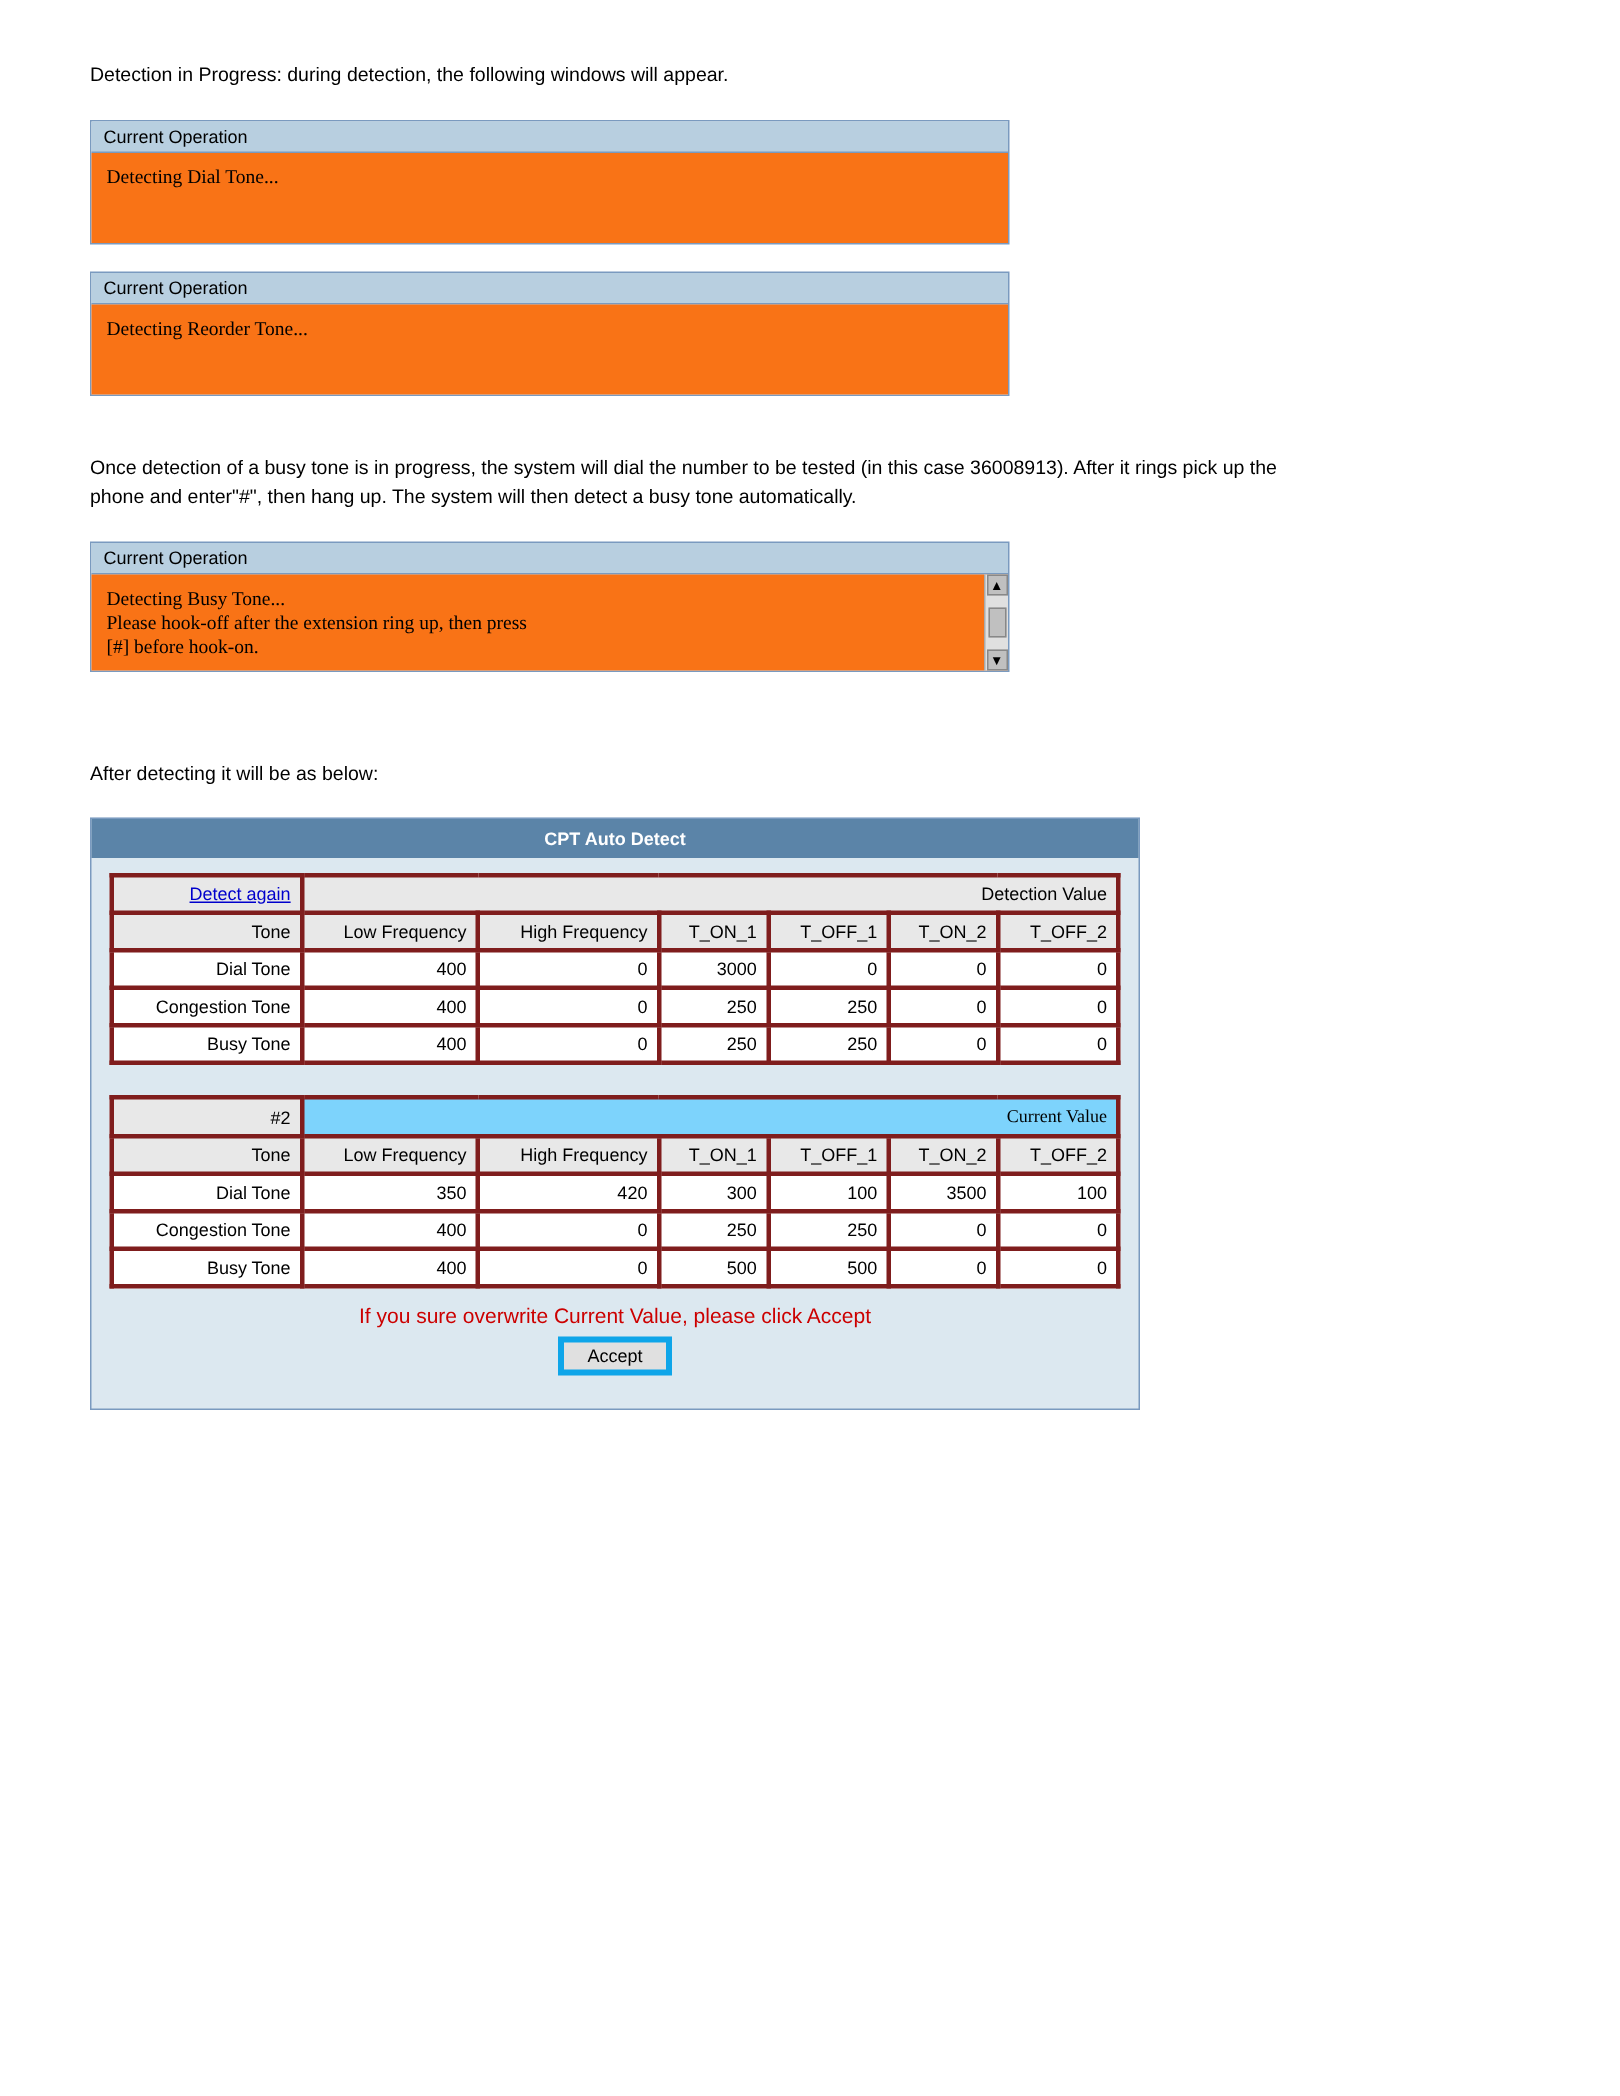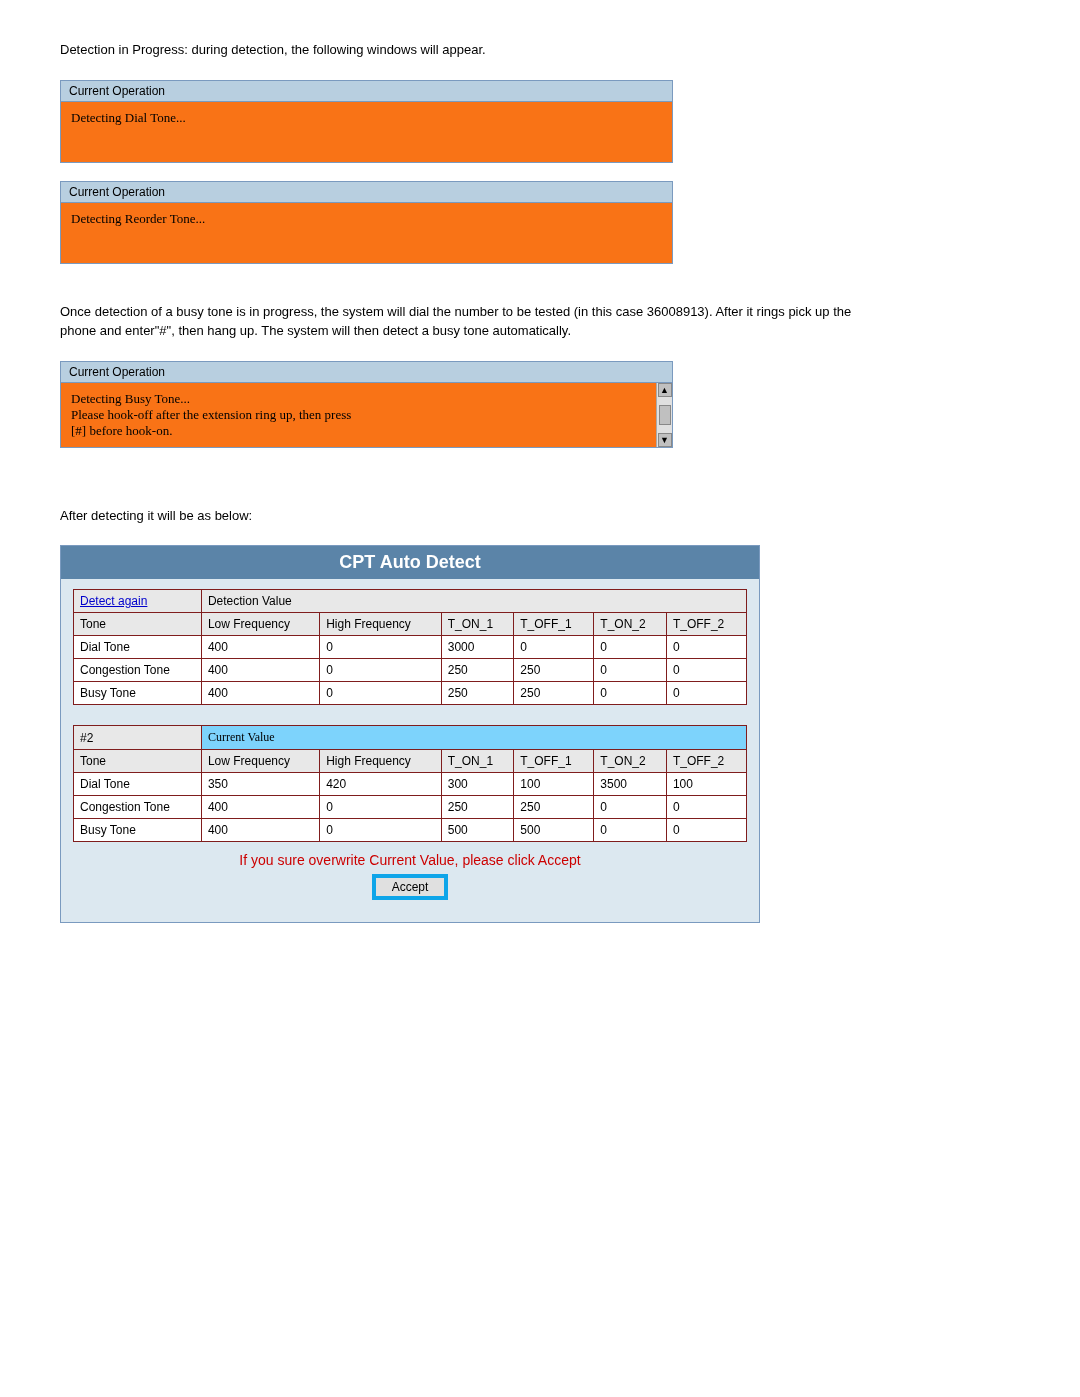--- a/index.html
+++ b/index.html
@@ -87,37 +87,37 @@
       border: 1px solid #7a9abf;
       background: #dce8f0;
       width: 700px;
       padding: 0 0 12px 0;
     }
     .cpt-title {
       background: #5b84a8;
       color: #fff;
       text-align: center;
       padding: 6px;
-      font-size: 18px;
+      font-size: 12px;
       font-weight: bold;
     }
     .cpt-inner {
       padding: 10px 12px;
     }
     .cpt-table {
       width: 100%;
       border-collapse: collapse;
       background: #fff;
       font-size: 12px;
       margin-bottom: 10px;
     }
     .cpt-table th, .cpt-table td {
-      border: 1px solid #7f1d1d;
+      border: 3px solid #7f1d1d;
       padding: 4px 6px;
-      text-align: left;
+      text-align: right;
     }
     .cpt-table .detect-again-cell {
       background: #e8e8e8;
     }
     .cpt-table a {
       color: #0000cc;
       text-decoration: underline;
       cursor: pointer;
     }
     .cpt-table .detection-value-header {

